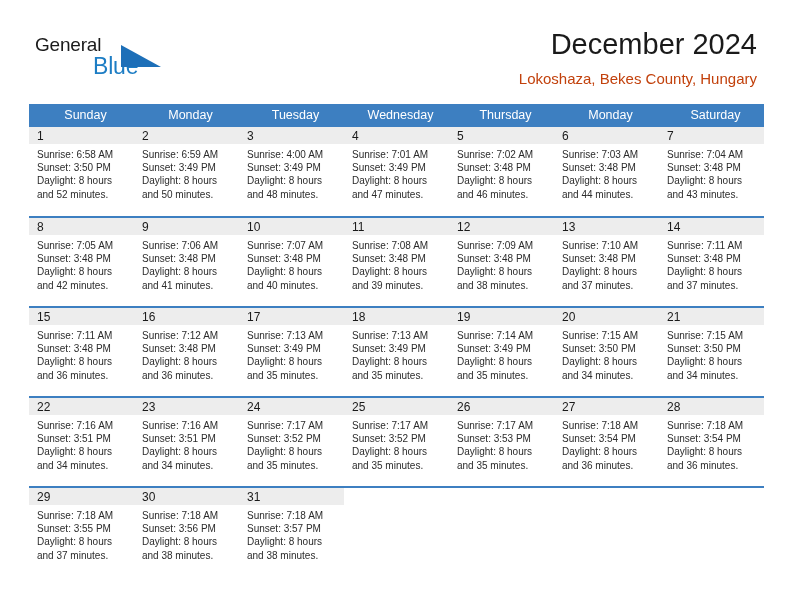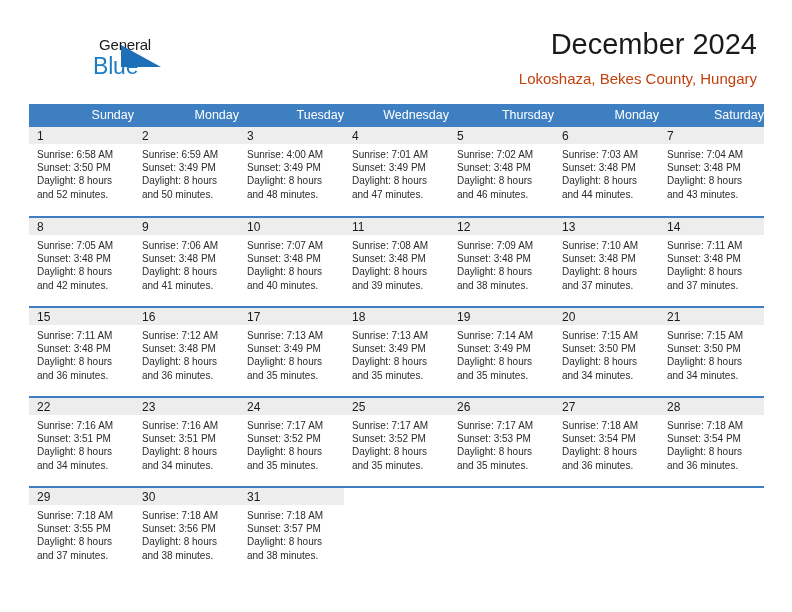--- a/index.html
+++ b/index.html
@@ -28,27 +28,26 @@
     height: 72px;
   }
   .logo {
     position: absolute;
     left: 2px;
     top: 6px;
     width: 180px;
     height: 56px;
   }
   .logo-general {
-    font-size: 15px;
+    font-size: 19px;
     color: #1a1a1a;
     letter-spacing: -0.2px;
     line-height: 25px;
     display: block;
     font-family: "Liberation Sans", sans-serif;
-    text-align: center;
   }
   .logo-blue {
     font-size: 23px;
     color: #1d7dc4;
     letter-spacing: -0.2px;
     line-height: 24px;
     display: block;
     margin-left: 58px;
     margin-top: -3px;
     font-family: "Liberation Sans", sans-serif;
@@ -89,21 +88,21 @@
     left: 29px;
     width: 735px;
     border-collapse: collapse;
     table-layout: fixed;
   }
   .calendar th {
     background: #3d7fc1;
     color: #ffffff;
     font-size: 12.5px;
     font-weight: normal;
-    text-align: right;
+    text-align: center;
     padding: 4px 0 5px 8px;
     height: 22px;
     border: none;
   }
   .calendar td {
     width: 105px;
     vertical-align: top;
     padding: 0;
     border: none;
     background: #ffffff;

